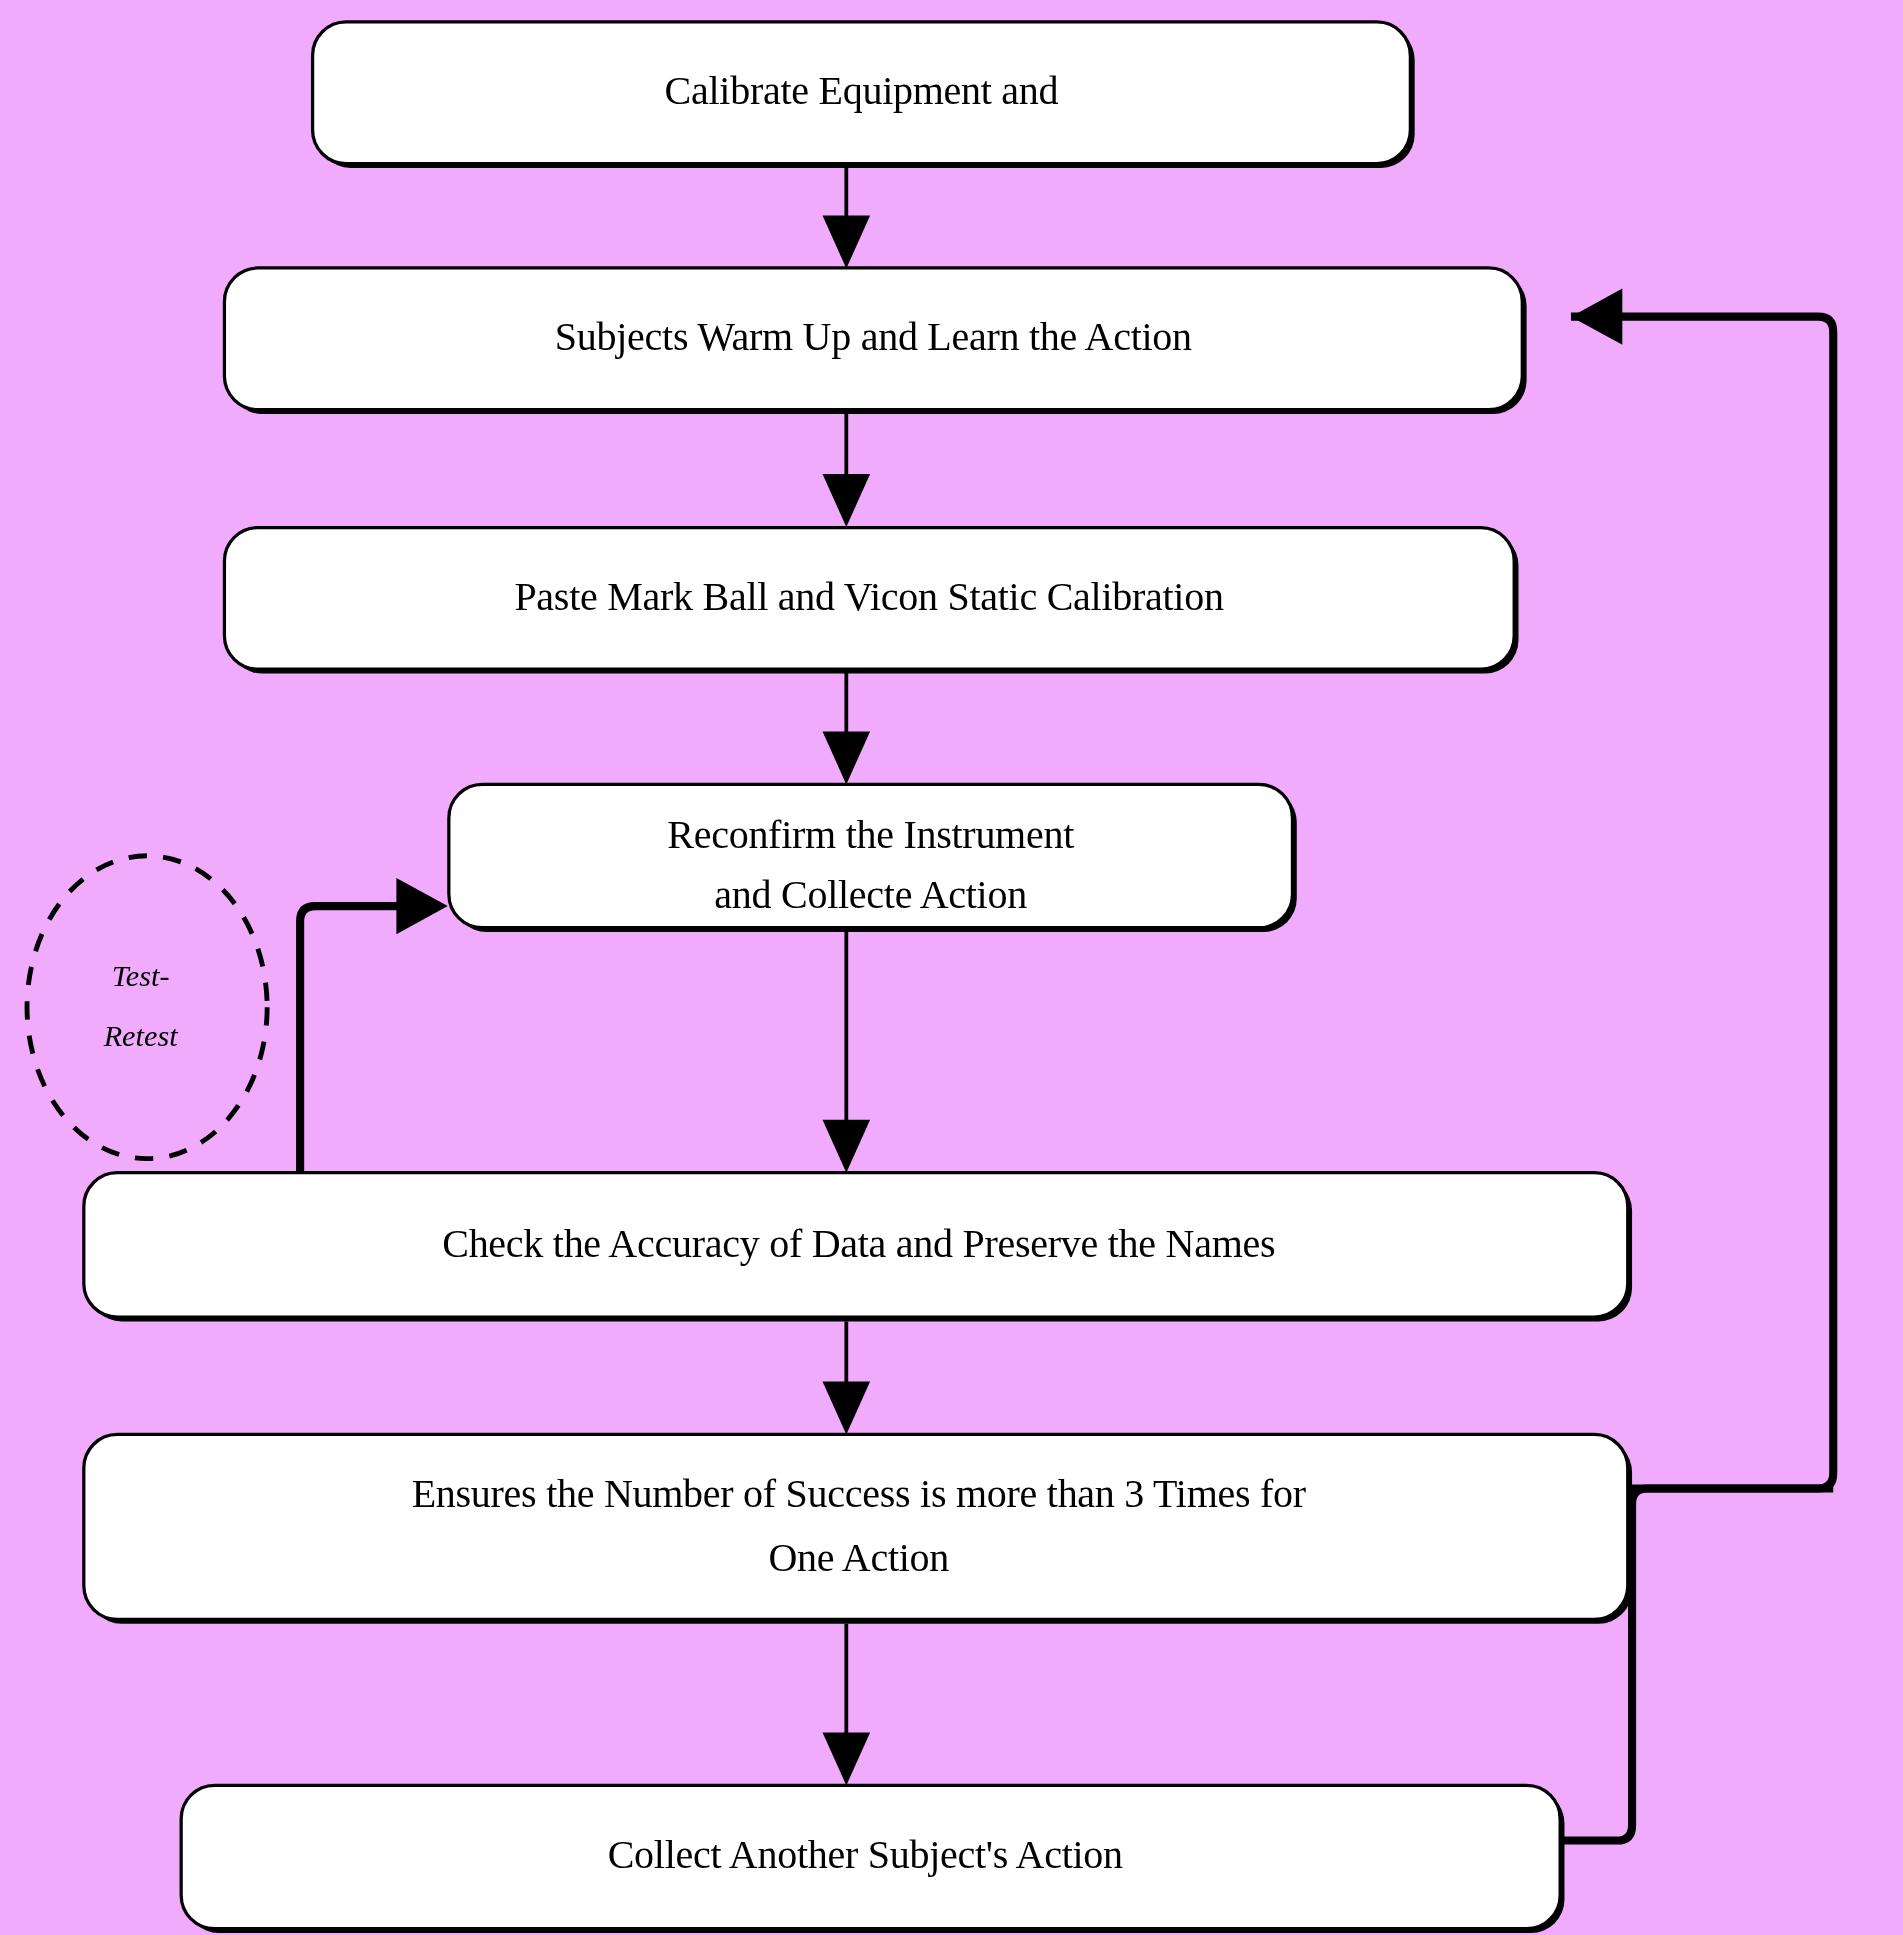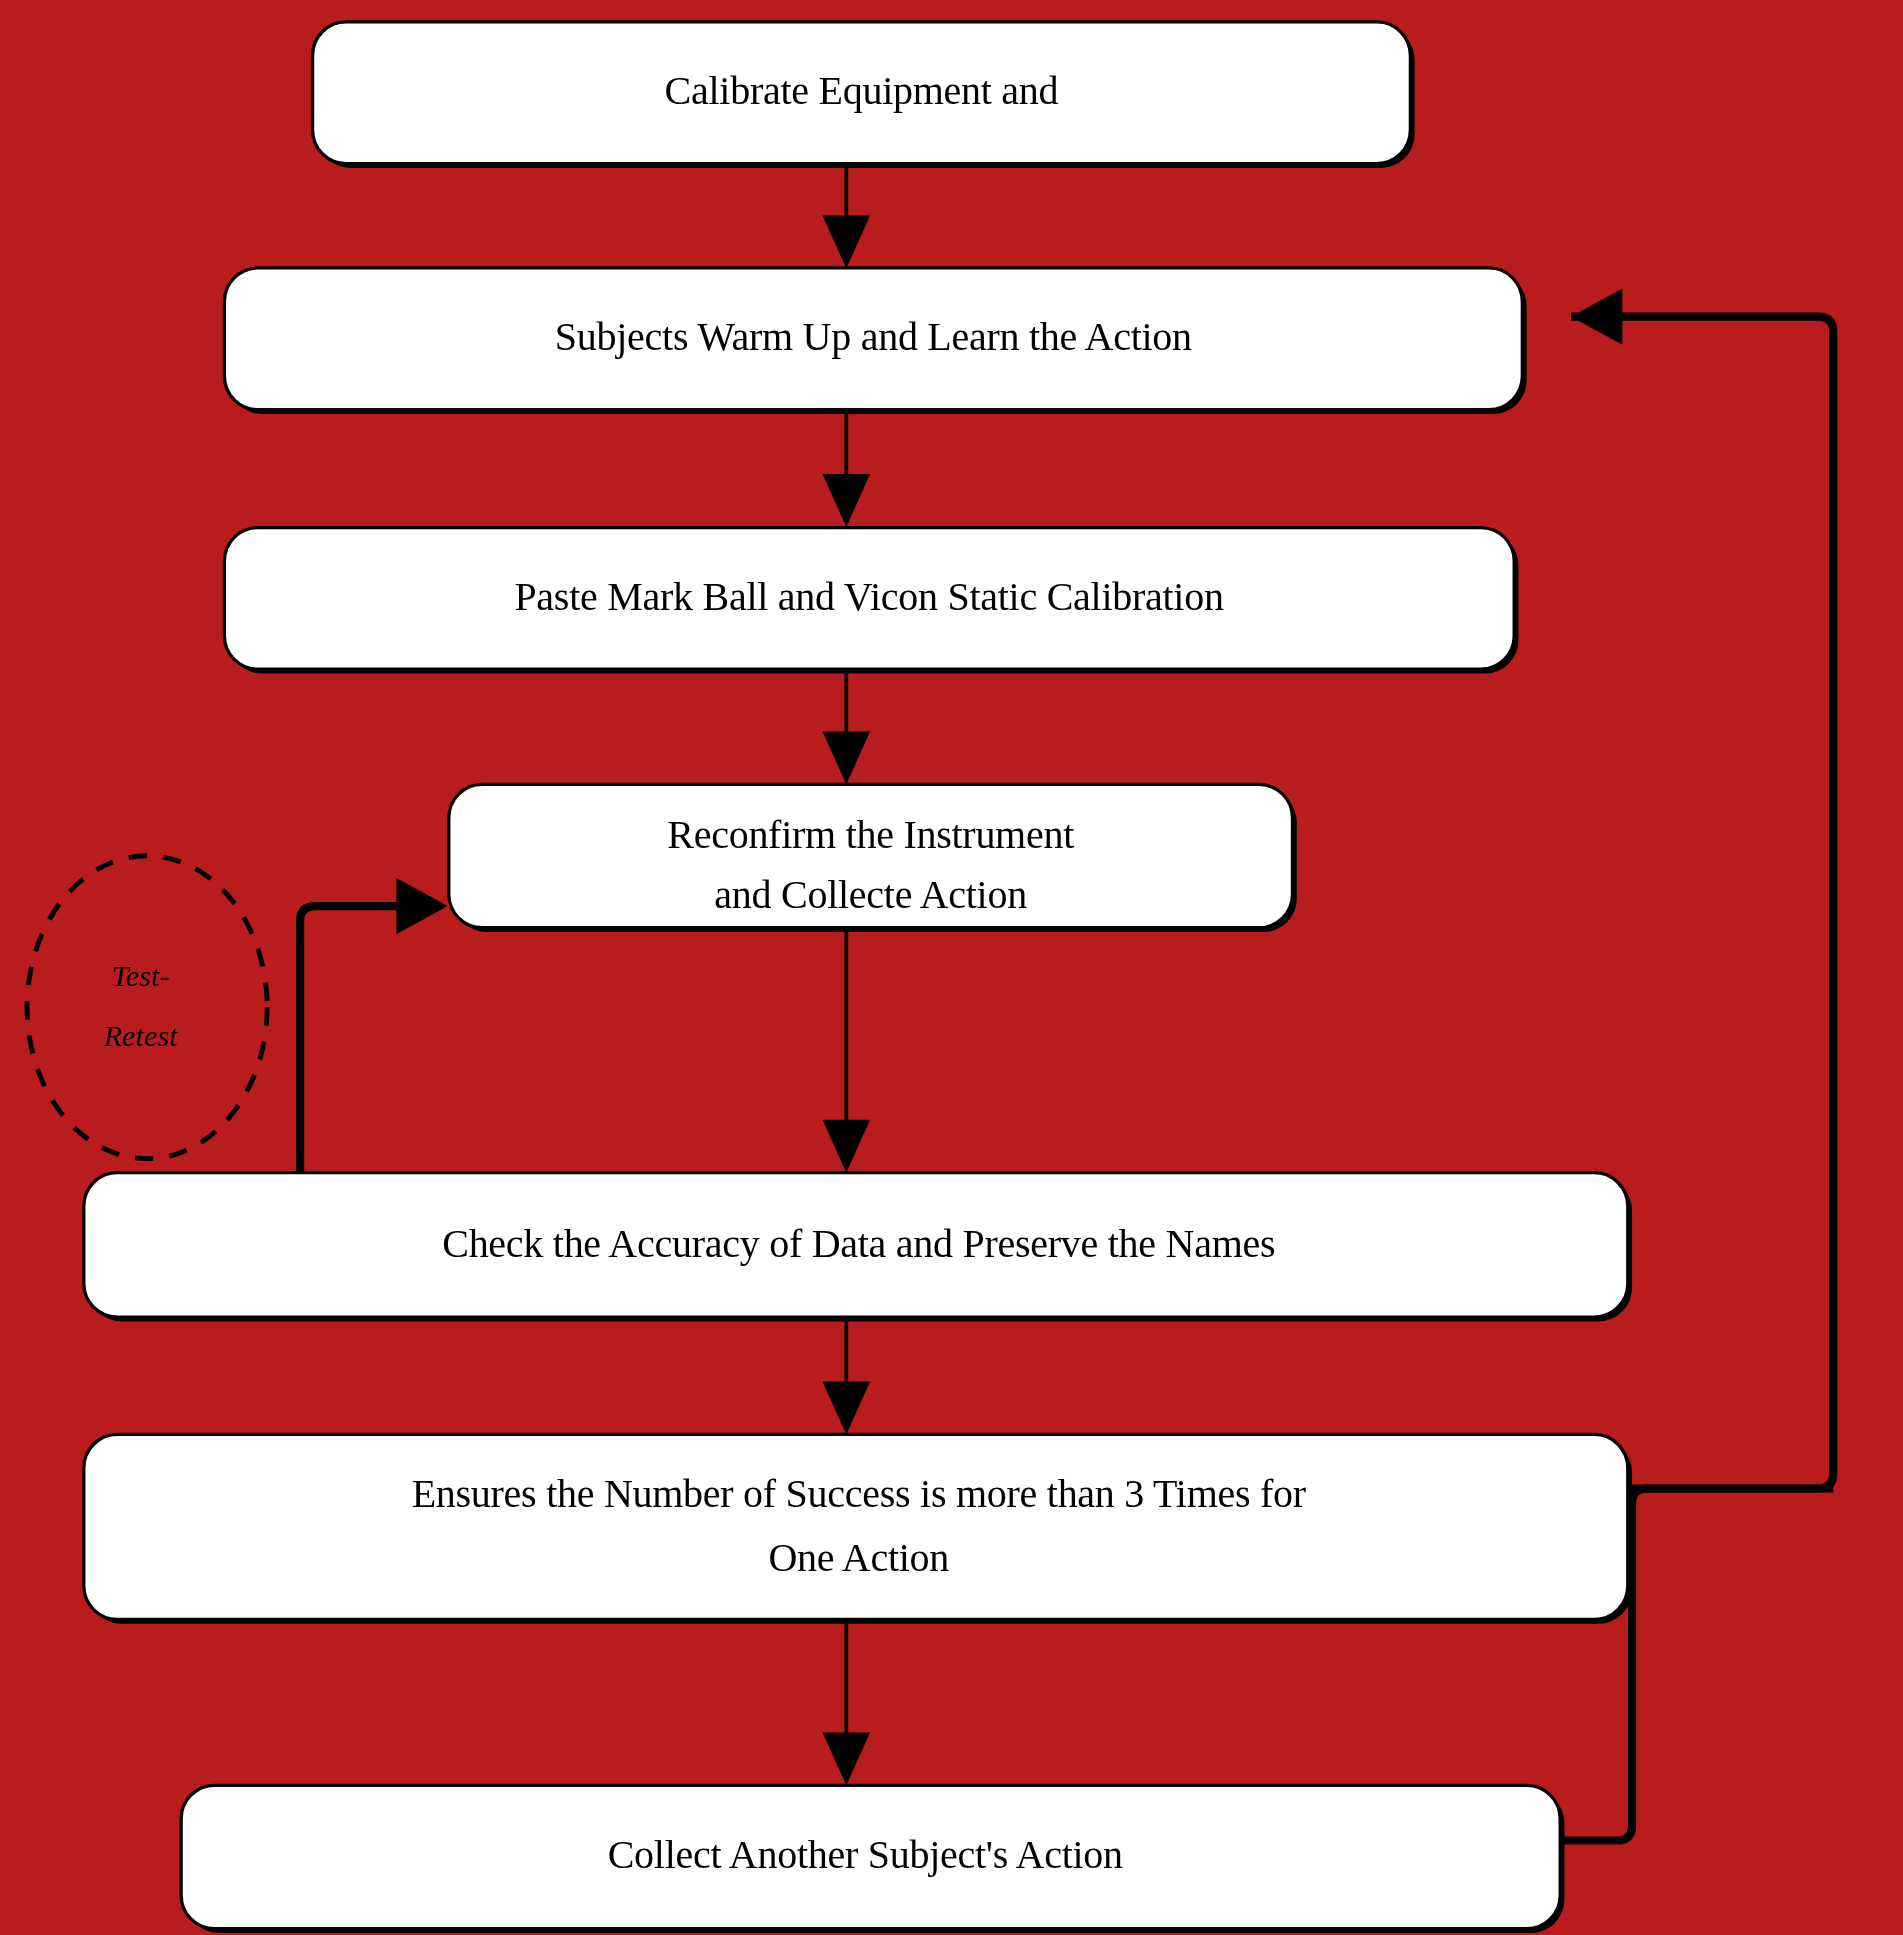--- a/index.html
+++ b/index.html
@@ -7,21 +7,21 @@
     padding: 0;
     background: #ffffff;
   }
   body {
     font-family: "Liberation Serif", "DejaVu Serif", serif;
   }
   #flowchart-root {
     position: relative;
     width: 1903px;
     height: 1936px;
-    background: #b91c1c;
+    background: #f0abfc;
     overflow: hidden;
   }
   #flow-svg {
     position: absolute;
     top: 0;
     left: 0;
     width: 1903px;
     height: 1936px;
   }
   .node-box {

